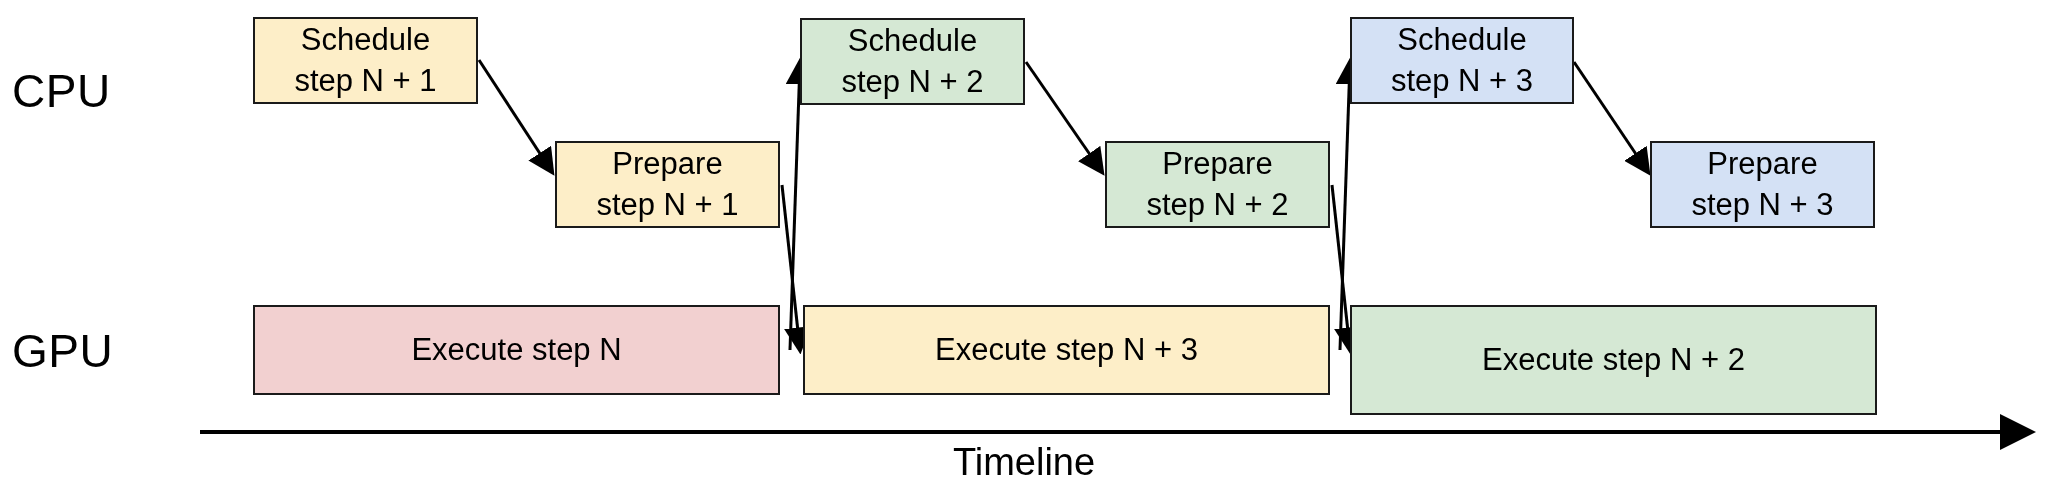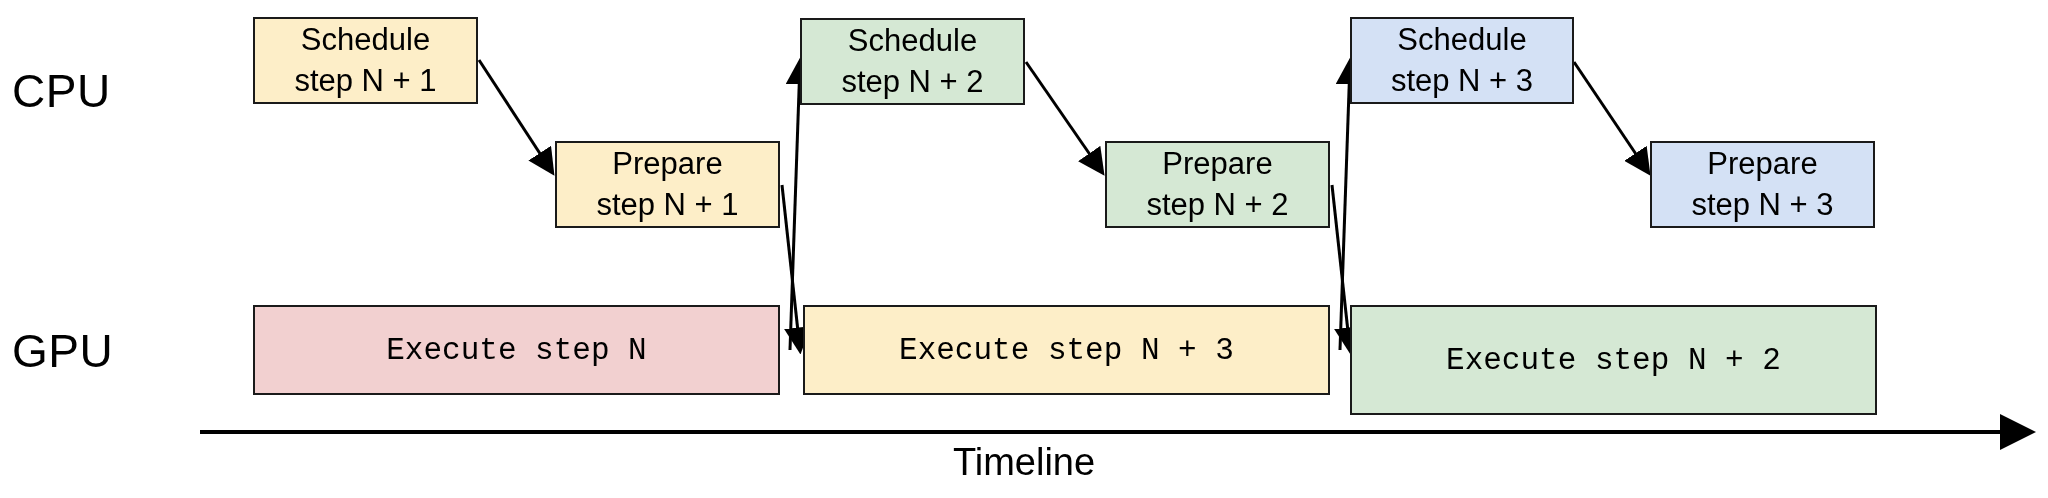--- a/index.html
+++ b/index.html
@@ -45,21 +45,20 @@
   .gpu-box {
     position: absolute;
     box-sizing: border-box;
     border: 2px solid #1a1a1a;
     display: flex;
     align-items: center;
     justify-content: center;
     color: #000000;
     font-size: 31px;
     white-space: nowrap;
-    font-family: Liberation Mono, monospace;
   }
 
   #arrow-layer {
     position: absolute;
     left: 0; top: 0;
     width: 2048px;
     height: 498px;
     pointer-events: none;
   }
 

